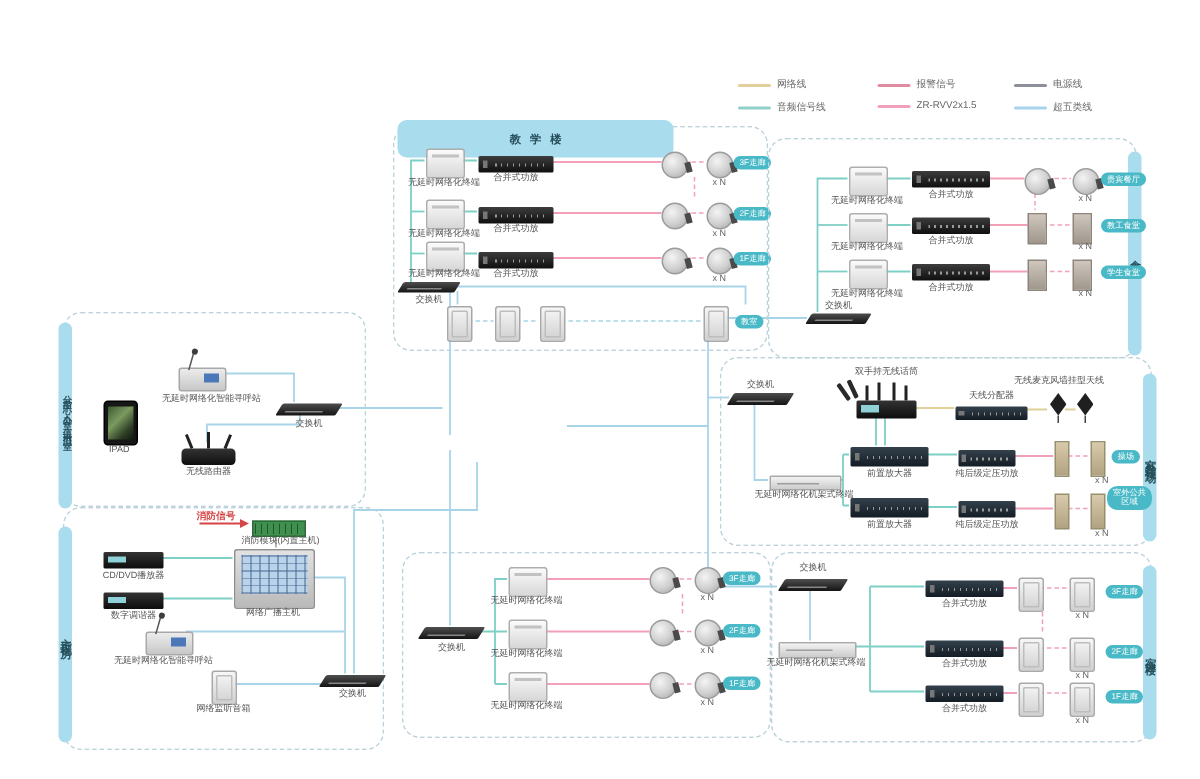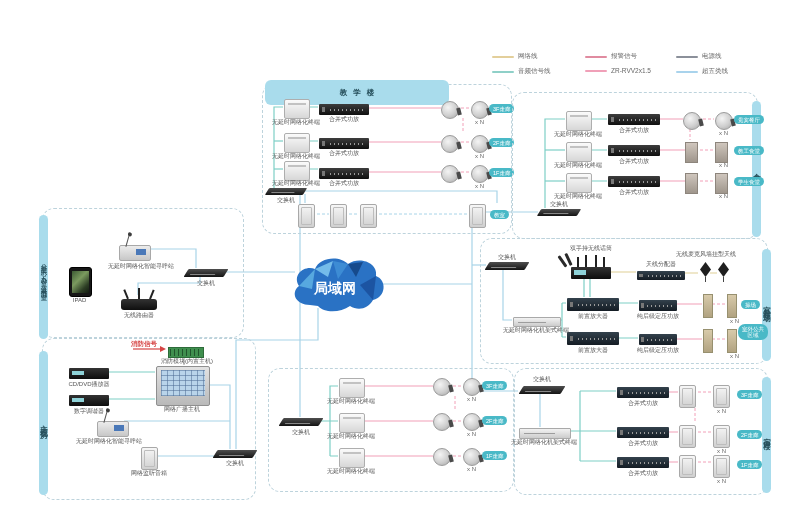--- a/index.html
+++ b/index.html
@@ -356,25 +356,14 @@
     <div class="dev amp navy" style="left:86px;top:93px;width:52px;height:13px;"></div>
     <div class="lbl" style="left:86px;top:108px;width:52px;">前置放大器</div>
     <div class="dev amp navy" style="left:158px;top:95px;width:38px;height:11px;"></div>
     <div class="lbl" style="left:150px;top:108px;width:54px;">纯后级定压功放</div>
     <div class="dev colspk" style="left:222px;top:90px;width:8px;height:22px;"></div>
     <div class="dev colspk" style="left:246px;top:90px;width:8px;height:22px;"></div>
     <div class="badge wrap" style="left:257px;top:85px;">室外公共区域</div>
     <div class="xn" style="left:249px;top:114px;">x N</div>
   </div>
 
-  <div class="cloud" style="left:288px;top:250px;width:100px;height:66px;">
-    <svg width="100" height="66" viewBox="0 0 100 64">
-      <path d="M22,54 C8,54 2,42 11,35 C4,24 16,14 27,18 C31,6 52,4 60,13 C72,5 90,12 88,25 C99,29 98,46 85,49 C80,58 70,60 62,55 C52,62 36,62 30,55 Z" fill="#2a72c4"></path>
-      <polygon points="27,18 45,10 40,26" fill="#7cc4ee" opacity="0.9"></polygon>
-      <polygon points="45,10 60,13 50,28" fill="#3f8fd6" opacity="0.9"></polygon>
-      <polygon points="60,13 75,11 68,26" fill="#12407e" opacity="0.8"></polygon>
-      <polygon points="11,35 27,18 24,38" fill="#5fb2e4" opacity="0.85"></polygon>
-      <polygon points="88,25 85,49 72,34" fill="#1a4f9c" opacity="0.85"></polygon>
-      <text x="47" y="42" text-anchor="middle" font-size="14" font-weight="bold" fill="#ffffff" font-family="Liberation Sans, sans-serif">局域网</text>
-    </svg>
-  </div>
 
 </div>
 
 </body></html>

